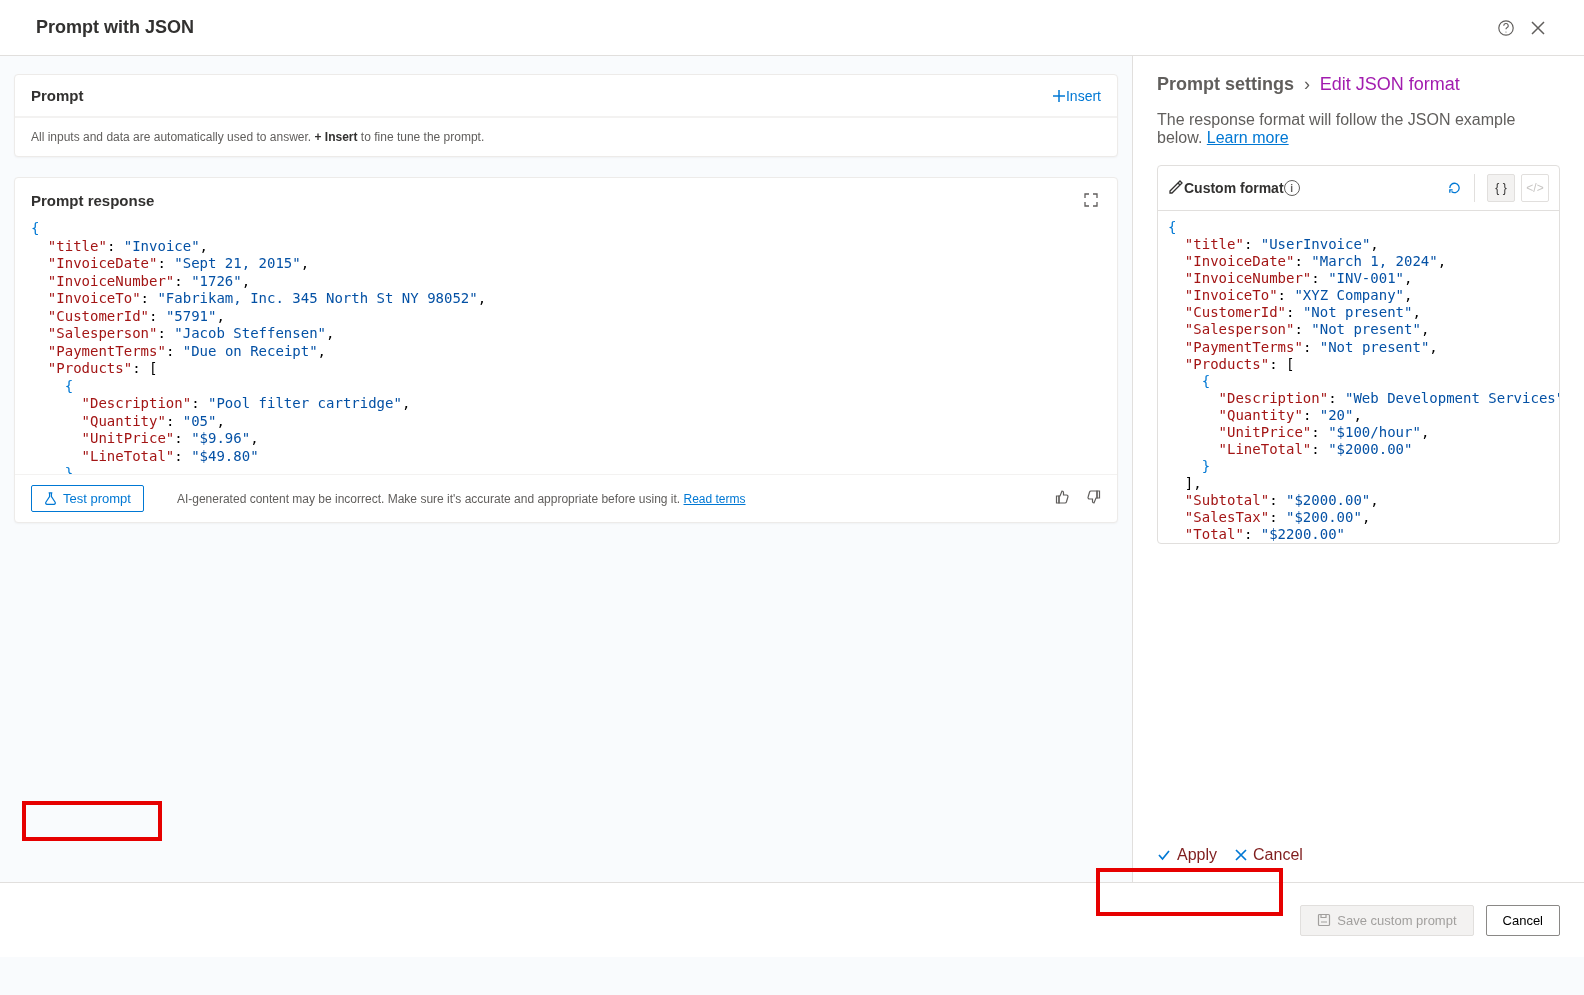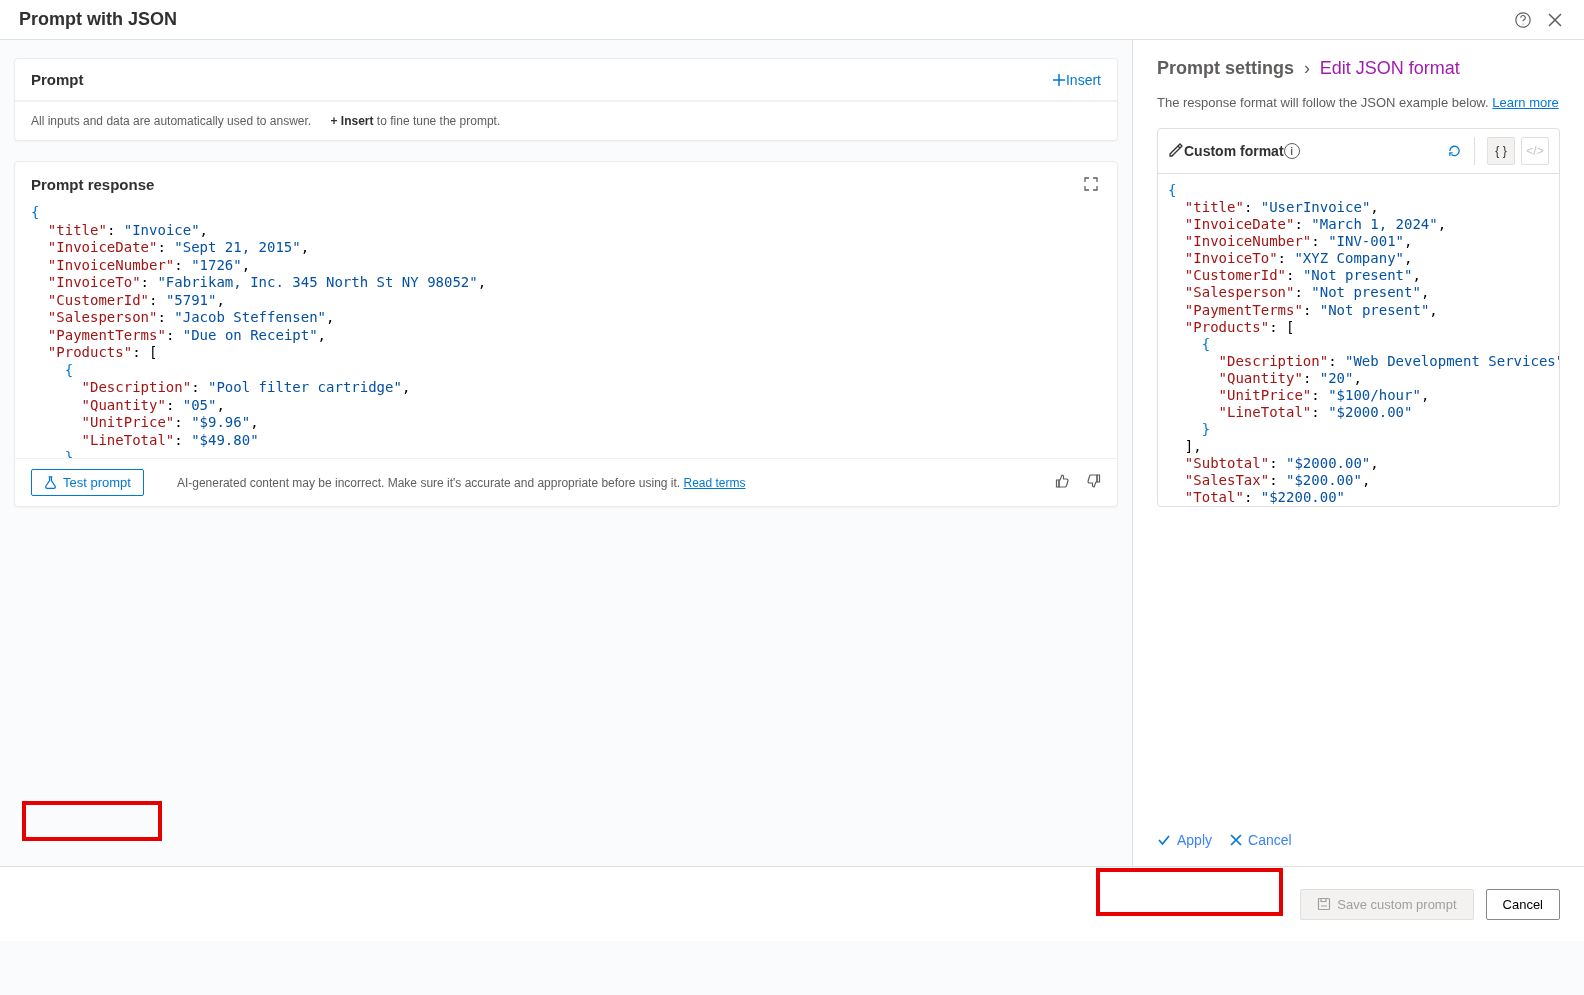--- a/index.html
+++ b/index.html
@@ -1,60 +1,60 @@
 <!DOCTYPE html>
 <html><head>
 <meta charset="utf-8">
 <style>
 * { box-sizing: border-box; margin: 0; padding: 0; }
 body { font-family: "Segoe UI", -apple-system, sans-serif; font-size: 14px; color: #323130; background: #f9fbfd; width: 1584px; height: 995px; overflow: hidden; }
-.header { height: 40px; display: flex; align-items: center; justify-content: space-between; padding: 0 19px; background: #fff; border-bottom: 1px solid #e1dfdd; }
+.header { height: 56px; display: flex; align-items: center; justify-content: space-between; padding: 0 36px; background: #fff; border-bottom: 1px solid #e1dfdd; }
 .header-title { font-size: 18px; font-weight: 600; }
 .header-actions { display: flex; gap: 12px; align-items: center; }
 .icon-btn { width: 20px; height: 20px; cursor: pointer; display: flex; align-items: center; justify-content: center; color: #605e5c; }
 .main { display: flex; height: 826px; }
 .left { flex: 1; padding: 18px 14px 14px 14px; display: flex; flex-direction: column; gap: 20px; min-width: 0; }
 .right { width: 452px; border-left: 1px solid #e1dfdd; background: #fff; display: flex; flex-direction: column; }
 .card { background: #fff; border: 1px solid #edebe9; border-radius: 4px; box-shadow: 0 1px 2px rgba(0,0,0,0.04); }
 .card-header { display: flex; justify-content: space-between; align-items: center; padding: 12px 16px; border-bottom: 1px solid #f3f2f1; }
 .card-title { font-weight: 600; font-size: 15px; }
 .insert-btn { display: flex; align-items: center; color: #0078d4; cursor: pointer; font-size: 14px; }
 .prompt-body { padding: 12px 16px 6px 16px; min-height: 260px; }
 .chip-line { display: flex; align-items: center; gap: 6px; font-size: 14px; color: #323130; }
 .chip { display: inline-flex; align-items: center; gap: 6px; background: #deecf9; border-radius: 3px; padding: 2px 6px 2px 2px; font-size: 13px; color: #323130; }
 .chip-icon { width: 18px; height: 18px; background: #0078d4; border-radius: 2px; display: flex; align-items: center; justify-content: center; color: #fff; }
 .chip-x { color: #605e5c; cursor: pointer; font-size: 14px; padding: 0 2px; }
 .hint { padding: 12px 16px; font-size: 12px; color: #605e5c; border-top: 1px solid #f3f2f1; }
-.hint b { font-weight: 600; color: #323130; margin-left: 16px; }
+.hint b { font-weight: 600; color: #323130; }
 .response-card .card-header { border-bottom: none; padding-bottom: 6px; }
 .code-area { padding: 4px 16px 8px 16px; height: 258px; overflow: auto; font-family: Consolas, Menlo, monospace; font-size: 14px; line-height: 1.25; white-space: pre; }
 .response-footer { display: flex; align-items: center; gap: 14px; padding: 10px 16px; border-top: 1px solid #f3f2f1; }
 .test-btn { border: 1px solid #0078d4; color: #0078d4; background: #fff; padding: 5px 12px; font-size: 13px; cursor: pointer; display: flex; align-items: center; gap: 6px; border-radius: 2px; }
 .disclaimer { font-size: 12px; color: #605e5c; flex: 1; margin-left: 19px; }
 .link { color: #0078d4; text-decoration: underline; cursor: pointer; }
 .thumb { color: #605e5c; cursor: pointer; }
 .red-box { position: absolute; border: 4px solid #e60000; pointer-events: none; }
 .red1 { left: 22px; top: 801px; width: 140px; height: 40px; }
 .red2 { left: 1096px; top: 868px; width: 187px; height: 48px; }
 .right-head { padding: 18px 24px 12px 24px; }
 .crumb { font-size: 18px; font-weight: 600; color: #605e5c; }
 .crumb-sep { color: #605e5c; margin: 0 6px; font-weight: 400;}
 .crumb-cur { color: #a21caf; font-weight: 400; }
-.right-desc { padding: 4px 24px 12px 24px; font-size: 13px; color: #605e5c; }
+.right-desc { padding: 4px 24px 12px 24px; font-size: 16px; color: #605e5c; }
 .fmt-card { margin: 6px 24px 0 24px; border: 1px solid #e1dfdd; border-radius: 4px; display: flex; flex-direction: column; overflow: hidden; }
 .fmt-head { display: flex; align-items: center; justify-content: space-between; padding: 8px 10px; border-bottom: 1px solid #e1dfdd; }
 .fmt-left { display: flex; align-items: center; gap: 0; font-weight: 600; font-size: 14px; }
 .fmt-right { display: flex; align-items: center; gap: 6px; }
 .mini-btn { width: 28px; height: 28px; display: flex; align-items: center; justify-content: center; border: 1px solid #e1dfdd; border-radius: 2px; background: #fff; color: #323130; cursor: pointer; font-size: 12px; }
 .mini-reset { width: 28px; height: 28px; display: flex; align-items: center; justify-content: center; color: #0078d4; cursor: pointer; border-right: 1px solid #e1dfdd; padding-right: 12px; margin-right: 6px;}
 .mini-btn.sel { background: #f3f2f1; }
 .mini-btn.dis { color: #c8c6c4; cursor: default; }
 .fmt-code { padding: 8px 10px; font-family: Consolas, Menlo, monospace; font-size: 14px; line-height: 1.22; white-space: pre; overflow: auto; height: 332px; }
 .right-actions { padding: 18px 24px; display: flex; gap: 18px; }
-.link-btn { display: flex; align-items: center; gap: 6px; color: #3b82f6; cursor: pointer; font-size: 14px; }
+.link-btn { display: flex; align-items: center; gap: 6px; color: #7f1d1d; cursor: pointer; font-size: 16px; }
 .footer { height: 75px; border-top: 1px solid #e1dfdd; background: #fff; display: flex; justify-content: flex-end; align-items: center; padding: 0 24px; gap: 12px; }
 .btn { padding: 7px 16px; font-size: 13px; border: 1px solid #8a8886; background: #fff; cursor: pointer; border-radius: 2px; }
 .btn-save { background: #f3f2f1; color: #a19f9d; border: 1px solid #e1dfdd; display: flex; align-items: center; gap: 6px; cursor: default; }
 .info-circle { width: 16px; height: 16px; border: 1px solid #605e5c; border-radius: 50%; display: inline-flex; align-items: center; justify-content: center; font-size: 10px; color: #605e5c; }
 
 .p-key { color: #a31515; }
 .p-str { color: #0451a5; }
 .p-pun { color: #000; }
 .p-brc { color: #0078d4; }
 </style>

